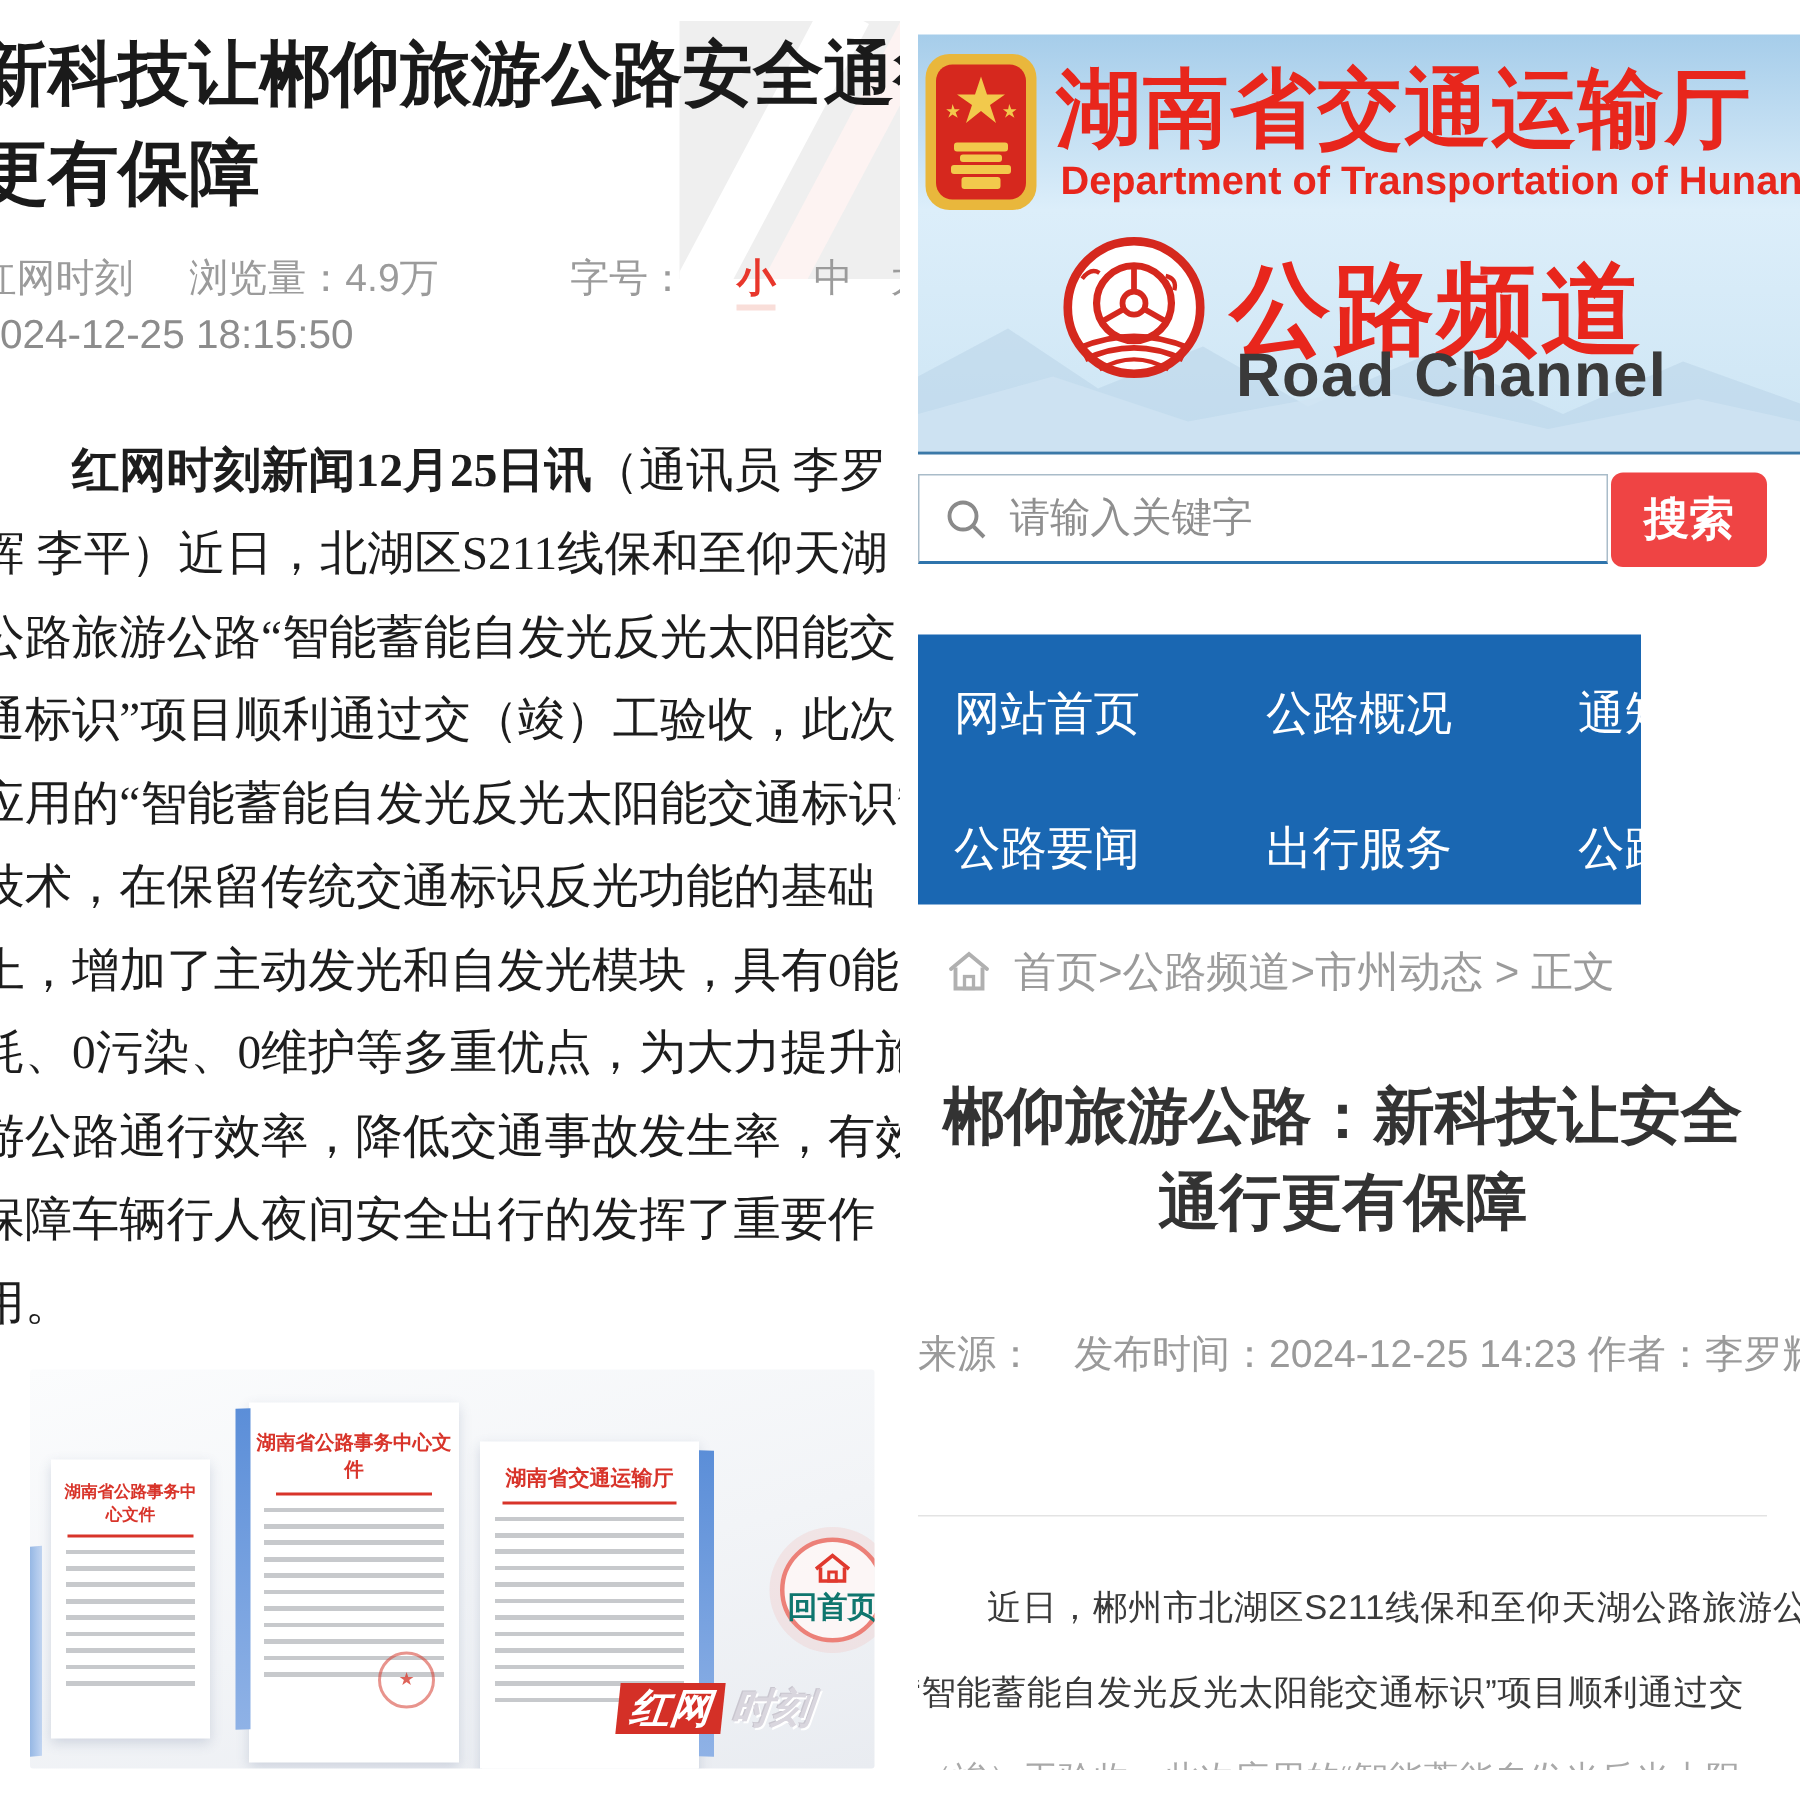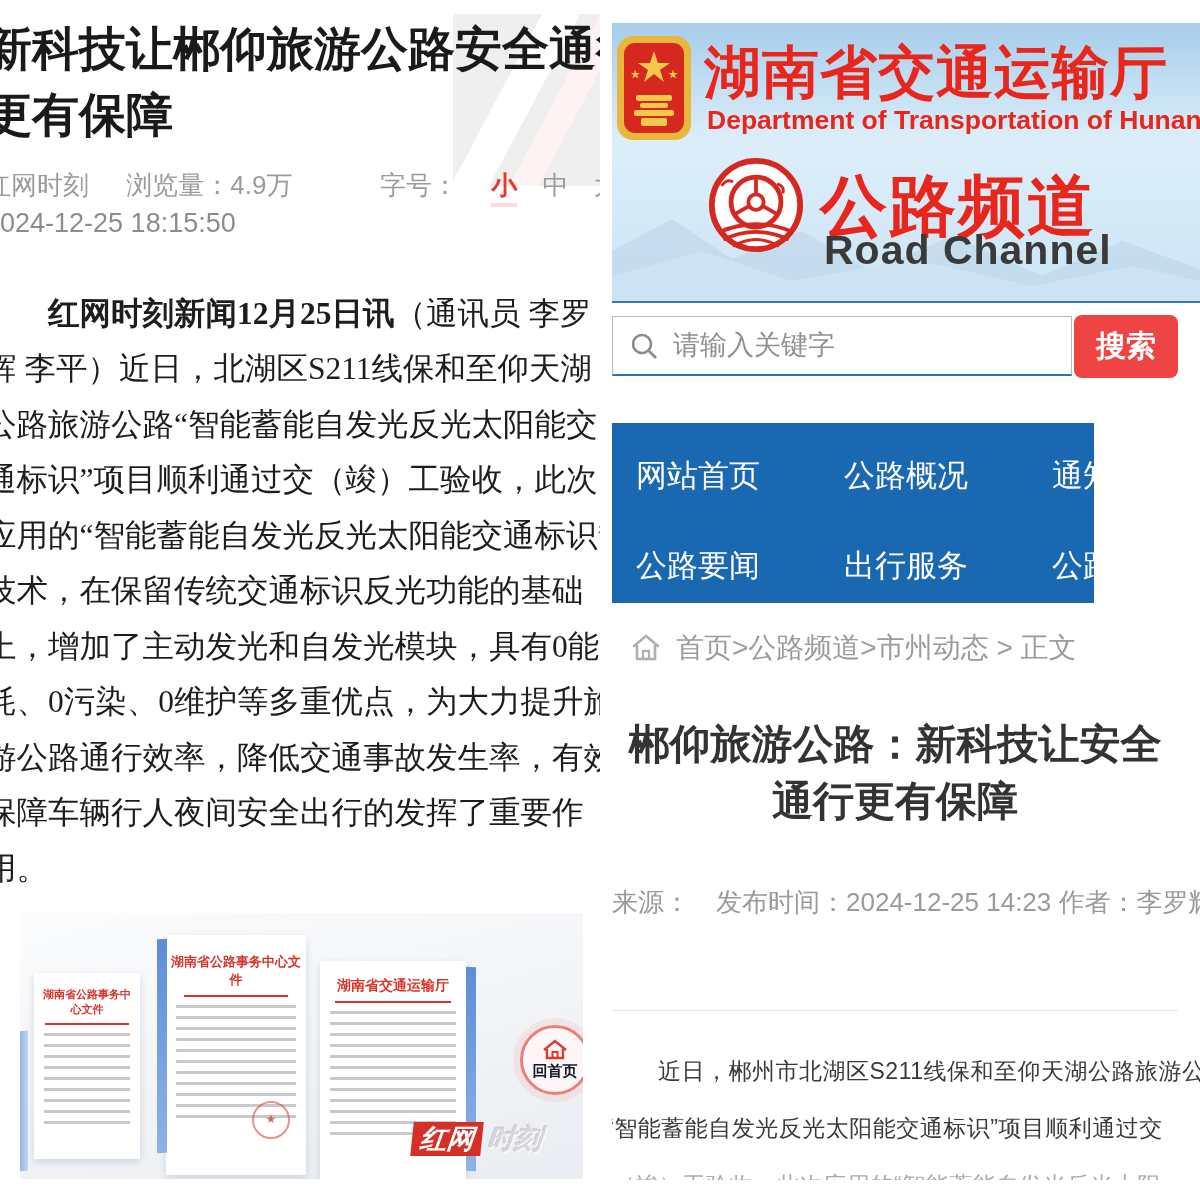--- a/index.html
+++ b/index.html
@@ -41,21 +41,21 @@
   .seal{position:absolute;right:16px;bottom:36px;width:34px;height:34px;border:2px solid rgba(214,60,48,.55);
         border-radius:50%;color:rgba(214,60,48,.8);font-size:12px;line-height:32px;text-align:center;}
   .doc3{left:300px;top:48px;width:146px;height:216px;padding-top:16px;}
   .doc3:after{content:"";position:absolute;right:-10px;top:6px;width:10px;height:204px;background:linear-gradient(#5b8ed8,#8fb2e6);transform:skewY(2deg);}
   .doc4{left:456px;top:60px;width:102px;height:176px;padding-top:10px;}
   .doc4:after{content:"";position:absolute;right:-8px;top:4px;width:8px;height:168px;background:linear-gradient(#6a95da,#9dbbeb);transform:skewY(2deg);}
   .hl{margin:2px 8px;background:repeating-linear-gradient(#ffe252 0 5px,#fff3b0 5px 9px);height:32px;}
   .homecircle{position:absolute;left:500px;top:112px;width:64px;height:64px;border:3px solid #ec8078;border-radius:50%;
         background:rgba(253,246,245,.93);box-shadow:0 0 0 7px rgba(242,185,180,.25);
         display:flex;flex-direction:column;align-items:center;justify-content:center;z-index:3;}
-  .homecircle .hlab{color:#0f172a;font-size:15px;font-weight:700;margin-top:1px;}
+  .homecircle .hlab{color:#0f766e;font-size:20px;font-weight:700;margin-top:1px;}
   .rednet{position:absolute;left:392px;top:208px;white-space:nowrap;font-style:italic;font-weight:700;font-size:27px;transform:skewX(-6deg);z-index:2;}
   .rednet .p1{background:#d43027;color:#fff;padding:2px 8px;}
   .rednet .p2{color:#d9d6de;text-shadow:1px 1px 0 #fff,-1px -1px 0 #c9c6cf;padding-left:6px;}
   
   .right-pane{position:absolute;left:612px;top:0;width:588px;height:1200px;overflow:hidden;background:#fff;}
   .banner{position:absolute;left:0;top:23px;width:588px;height:278px;overflow:hidden;
         background:linear-gradient(180deg,#a6cdea 0%,#dceefa 42%,#cde5f4 100%);border-bottom:2px solid #3b79a8;}
   .mtns{position:absolute;left:0;bottom:0;width:100%;height:120px;}
   .orgcn{position:absolute;left:92px;top:12px;font-size:57px;font-weight:700;color:#e8261c;white-space:nowrap;letter-spacing:1px;}
   .orgen{position:absolute;left:95px;top:82px;font-size:26.5px;font-weight:700;color:#e8261c;white-space:nowrap;}

